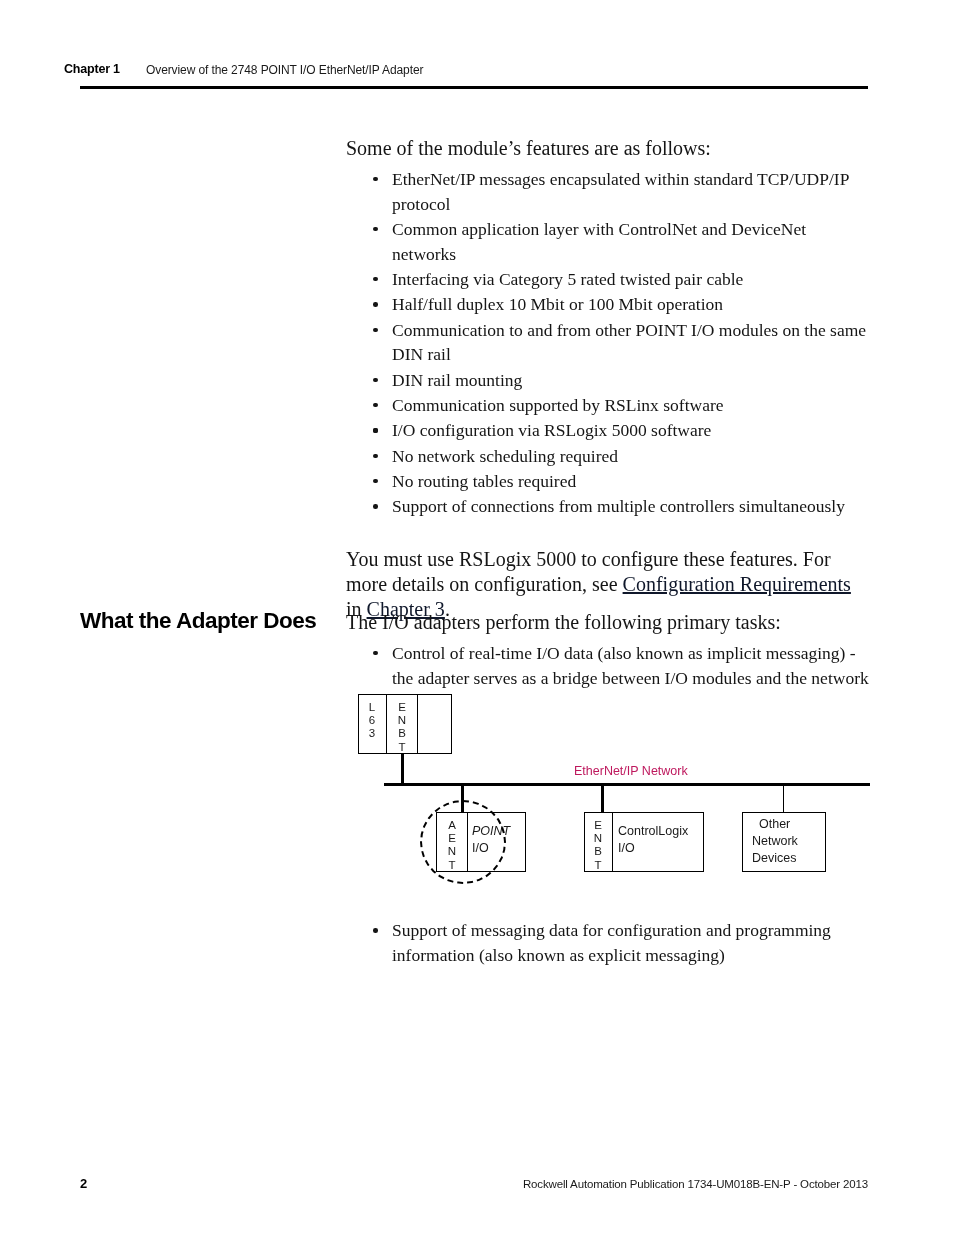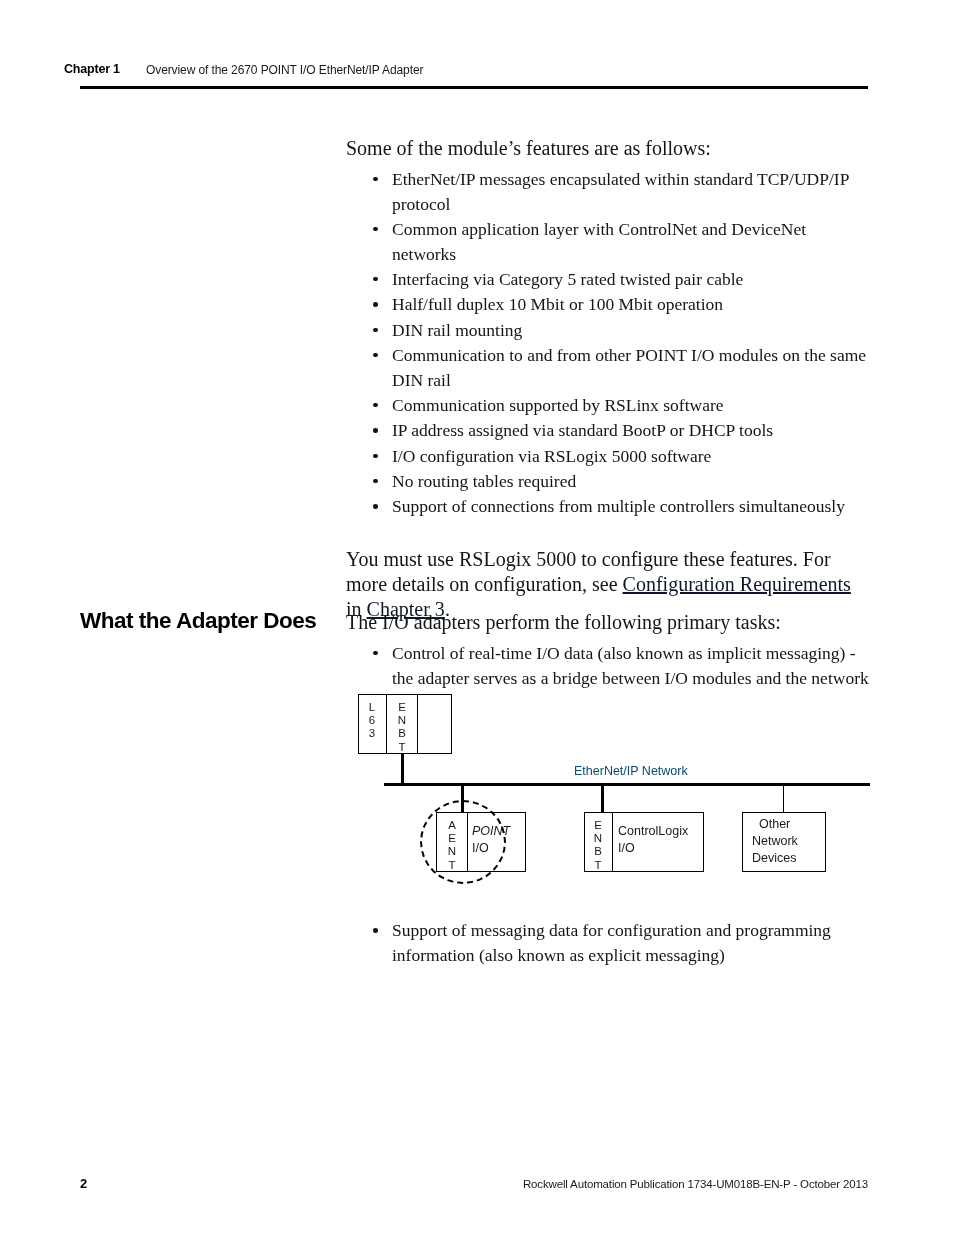--- a/index.html
+++ b/index.html
@@ -161,21 +161,21 @@
   }
   .drop-thin {
     position: absolute;
     width: 1.2px;
     background: #000;
   }
   .net-label {
     position: absolute;
     font-family: "Liberation Sans", sans-serif;
     font-size: 12.5px;
-    color: #0c4a6e;
+    color: #be185d;
     white-space: nowrap;
   }
   .dashed-ellipse {
     position: absolute;
     border: 2.6px dashed #000;
     border-radius: 50%;
     box-sizing: border-box;
     background: transparent;
   }
 
@@ -198,36 +198,37 @@
     letter-spacing: -0.15px;
     color: #1a1a1a;
     white-space: nowrap;
   }
 </style>
 </head>
 <body>
 
 <div class="page-header">
   <span class="hdr-chapter">Chapter 1</span>
-  <span class="hdr-title">Overview of the 2670 POINT I/O EtherNet/IP Adapter</span>
+  <span class="hdr-title">Overview of the 2748 POINT I/O EtherNet/IP Adapter</span>
 </div>
 <div class="hdr-rule"></div>
 
 <div class="content-col">
   <p class="body-text">Some of the module’s features are as follows:</p>
   <ul class="bullets">
     <li><span class="dot"></span><span>EtherNet/IP messages encapsulated within standard TCP/UDP/IP protocol</span></li>
     <li><span class="dot"></span><span>Common application layer with ControlNet and DeviceNet networks</span></li>
     <li><span class="dot"></span><span>Interfacing via Category 5 rated twisted pair cable</span></li>
     <li><span class="dot"></span><span>Half/full duplex 10 Mbit or 100 Mbit operation</span></li>
+    <li><span class="dot"></span><span>Communication to and from other POINT I/O modules on the same DIN rail</span></li>
     <li><span class="dot"></span><span>DIN rail mounting</span></li>
-    <li><span class="dot"></span><span>Communication to and from other POINT I/O modules on the same DIN rail</span></li>
     <li><span class="dot"></span><span>Communication supported by RSLinx software</span></li>
-    <li><span class="dot"></span><span>IP address assigned via standard BootP or DHCP tools</span></li>
+    <li><span class="dot"></span></li>
     <li><span class="dot"></span><span>I/O configuration via RSLogix 5000 software</span></li>
+    <li><span class="dot"></span><span>No network scheduling required</span></li>
     <li><span class="dot"></span><span>No routing tables required</span></li>
     <li><span class="dot"></span><span>Support of connections from multiple controllers simultaneously</span></li>
   </ul>
   <div class="para-gap"></div>
   <p class="body-text"><span>You must use RSLogix 5000 to configure these features. For more details on configuration, see </span><a class="doclink" href="#">Configuration Requirements</a><span> in </span><a class="doclink" href="#">Chapter 3</a><span>.</span></p>
 </div>
 
 <div class="section-heading">What the Adapter Does</div>
 
 <div class="content-col2">

